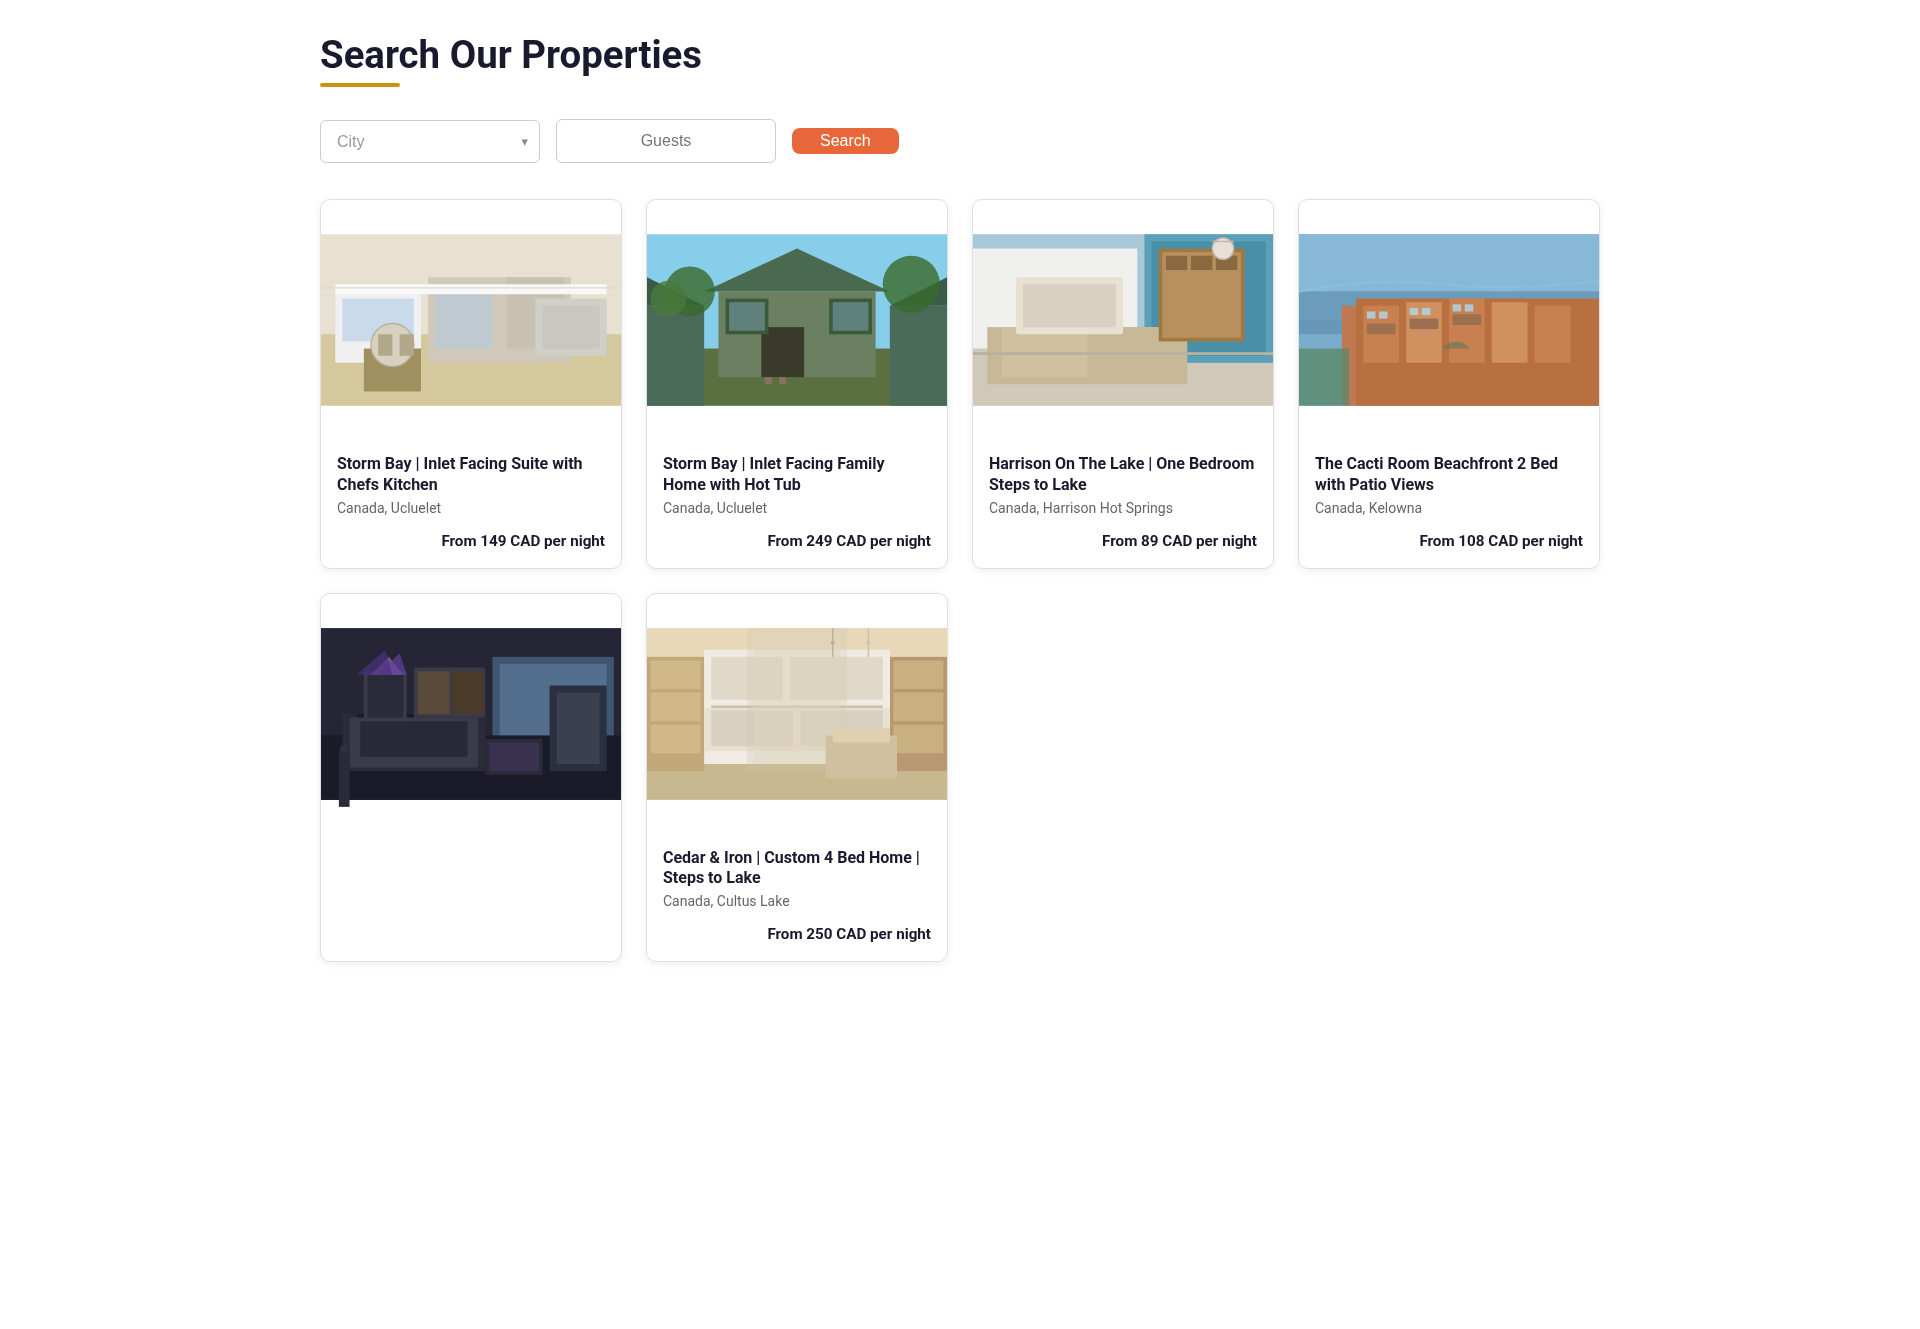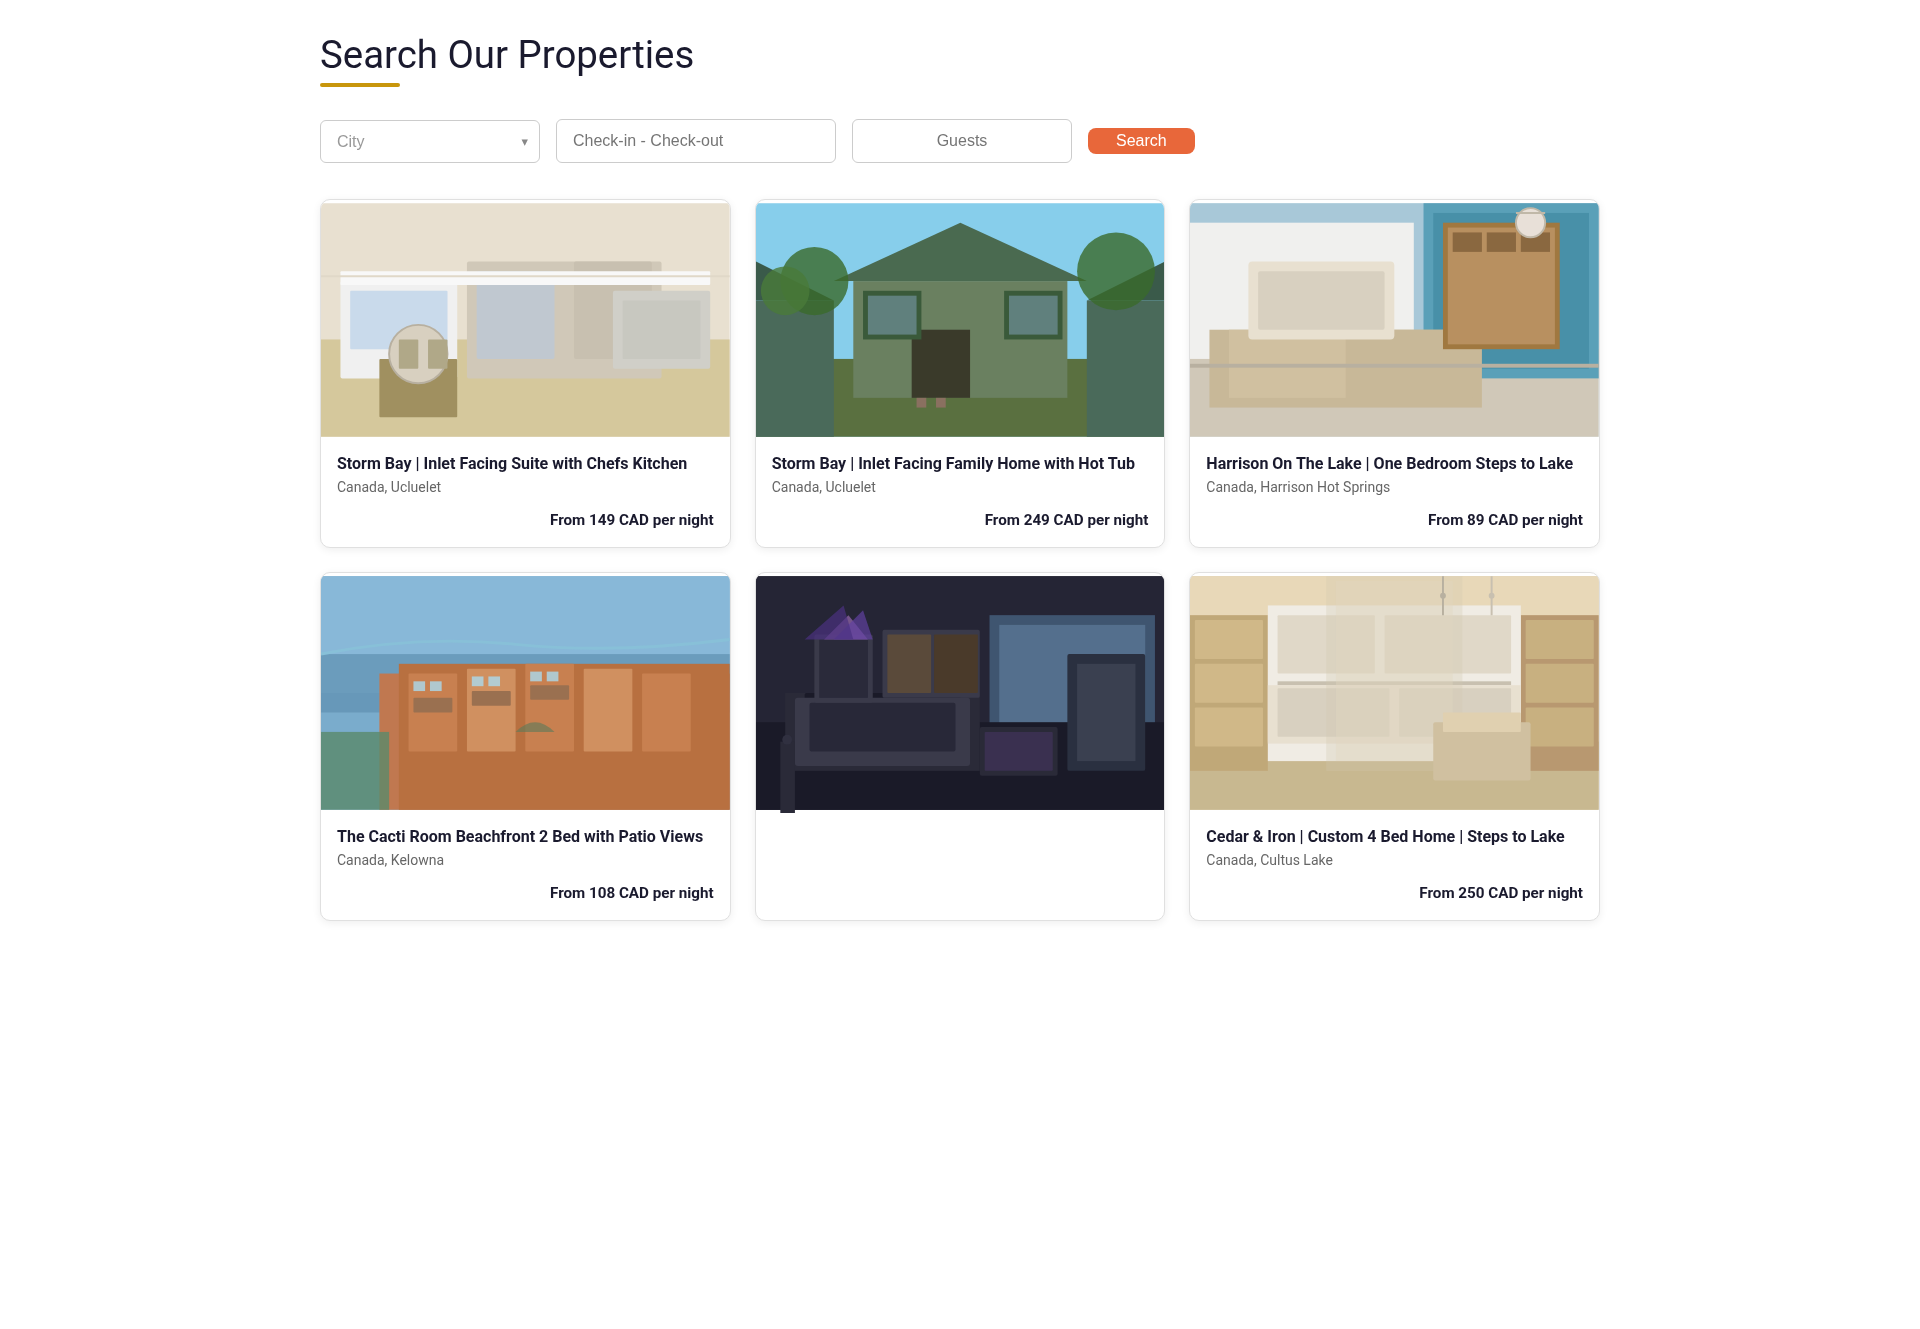--- a/index.html
+++ b/index.html
@@ -10,21 +10,21 @@
     }
 
     .page-wrapper {
       max-width: 1320px;
       margin: 0 auto;
       padding: 32px 20px 40px;
     }
 
     .page-title {
       font-size: 2.4rem;
-      font-weight: 400;
+      font-weight: 700;
       color: #1a1a2e;
       margin-bottom: 6px;
     }
 
     .title-underline {
       width: 80px;
       height: 4px;
       background: #c8960c;
       margin-bottom: 32px;
       border-radius: 2px;
@@ -92,21 +92,21 @@
       border: none;
       border-radius: 8px;
       font-size: 1rem;
       font-weight: 400;
       cursor: pointer;
       white-space: nowrap;
     }
 
     .properties-grid {
       display: grid;
-      grid-template-columns: repeat(3, 1fr);
+      grid-template-columns: repeat(4, 1fr);
       gap: 24px;
     }
 
     .property-card {
       border: 1px solid #e0e0e0;
       border-radius: 10px;
       overflow: hidden;
       background: #fff;
       box-shadow: 0 2px 8px rgba(0,0,0,0.07);
       transition: box-shadow 0.2s;
@@ -156,21 +156,20 @@
 
   <h1 class="page-title">Search Our Properties</h1>
   <div class="title-underline"></div>
 
   <div class="search-bar">
     <div class="search-city-wrapper">
       <select class="search-city"><option value="">City</option><option value="All Cities">All Cities</option><option value="Ucluelet">Ucluelet</option><option value="Harrison Hot Springs">Harrison Hot Springs</option><option value="Kelowna">Kelowna</option><option value="Whistler">Whistler</option><option value="Cultus Lake">Cultus Lake</option></select>
       <span class="chevron-icon">▾</span>
     </div>
 
-    <input type="text" class="search-dates" placeholder="Check-in - Check-out" style="">
 
     <input type="text" class="search-guests" placeholder="Guests" style="">
 
     <button class="search-button">Search</button>
   </div>
 
   <div class="properties-grid">
   <div class="property-card">
         <div class="property-image-wrapper"><svg viewBox="0 0 420 240" xmlns="http://www.w3.org/2000/svg" class="property-img-svg">
       <rect width="420" height="240" fill="#e8e0d0"></rect>

